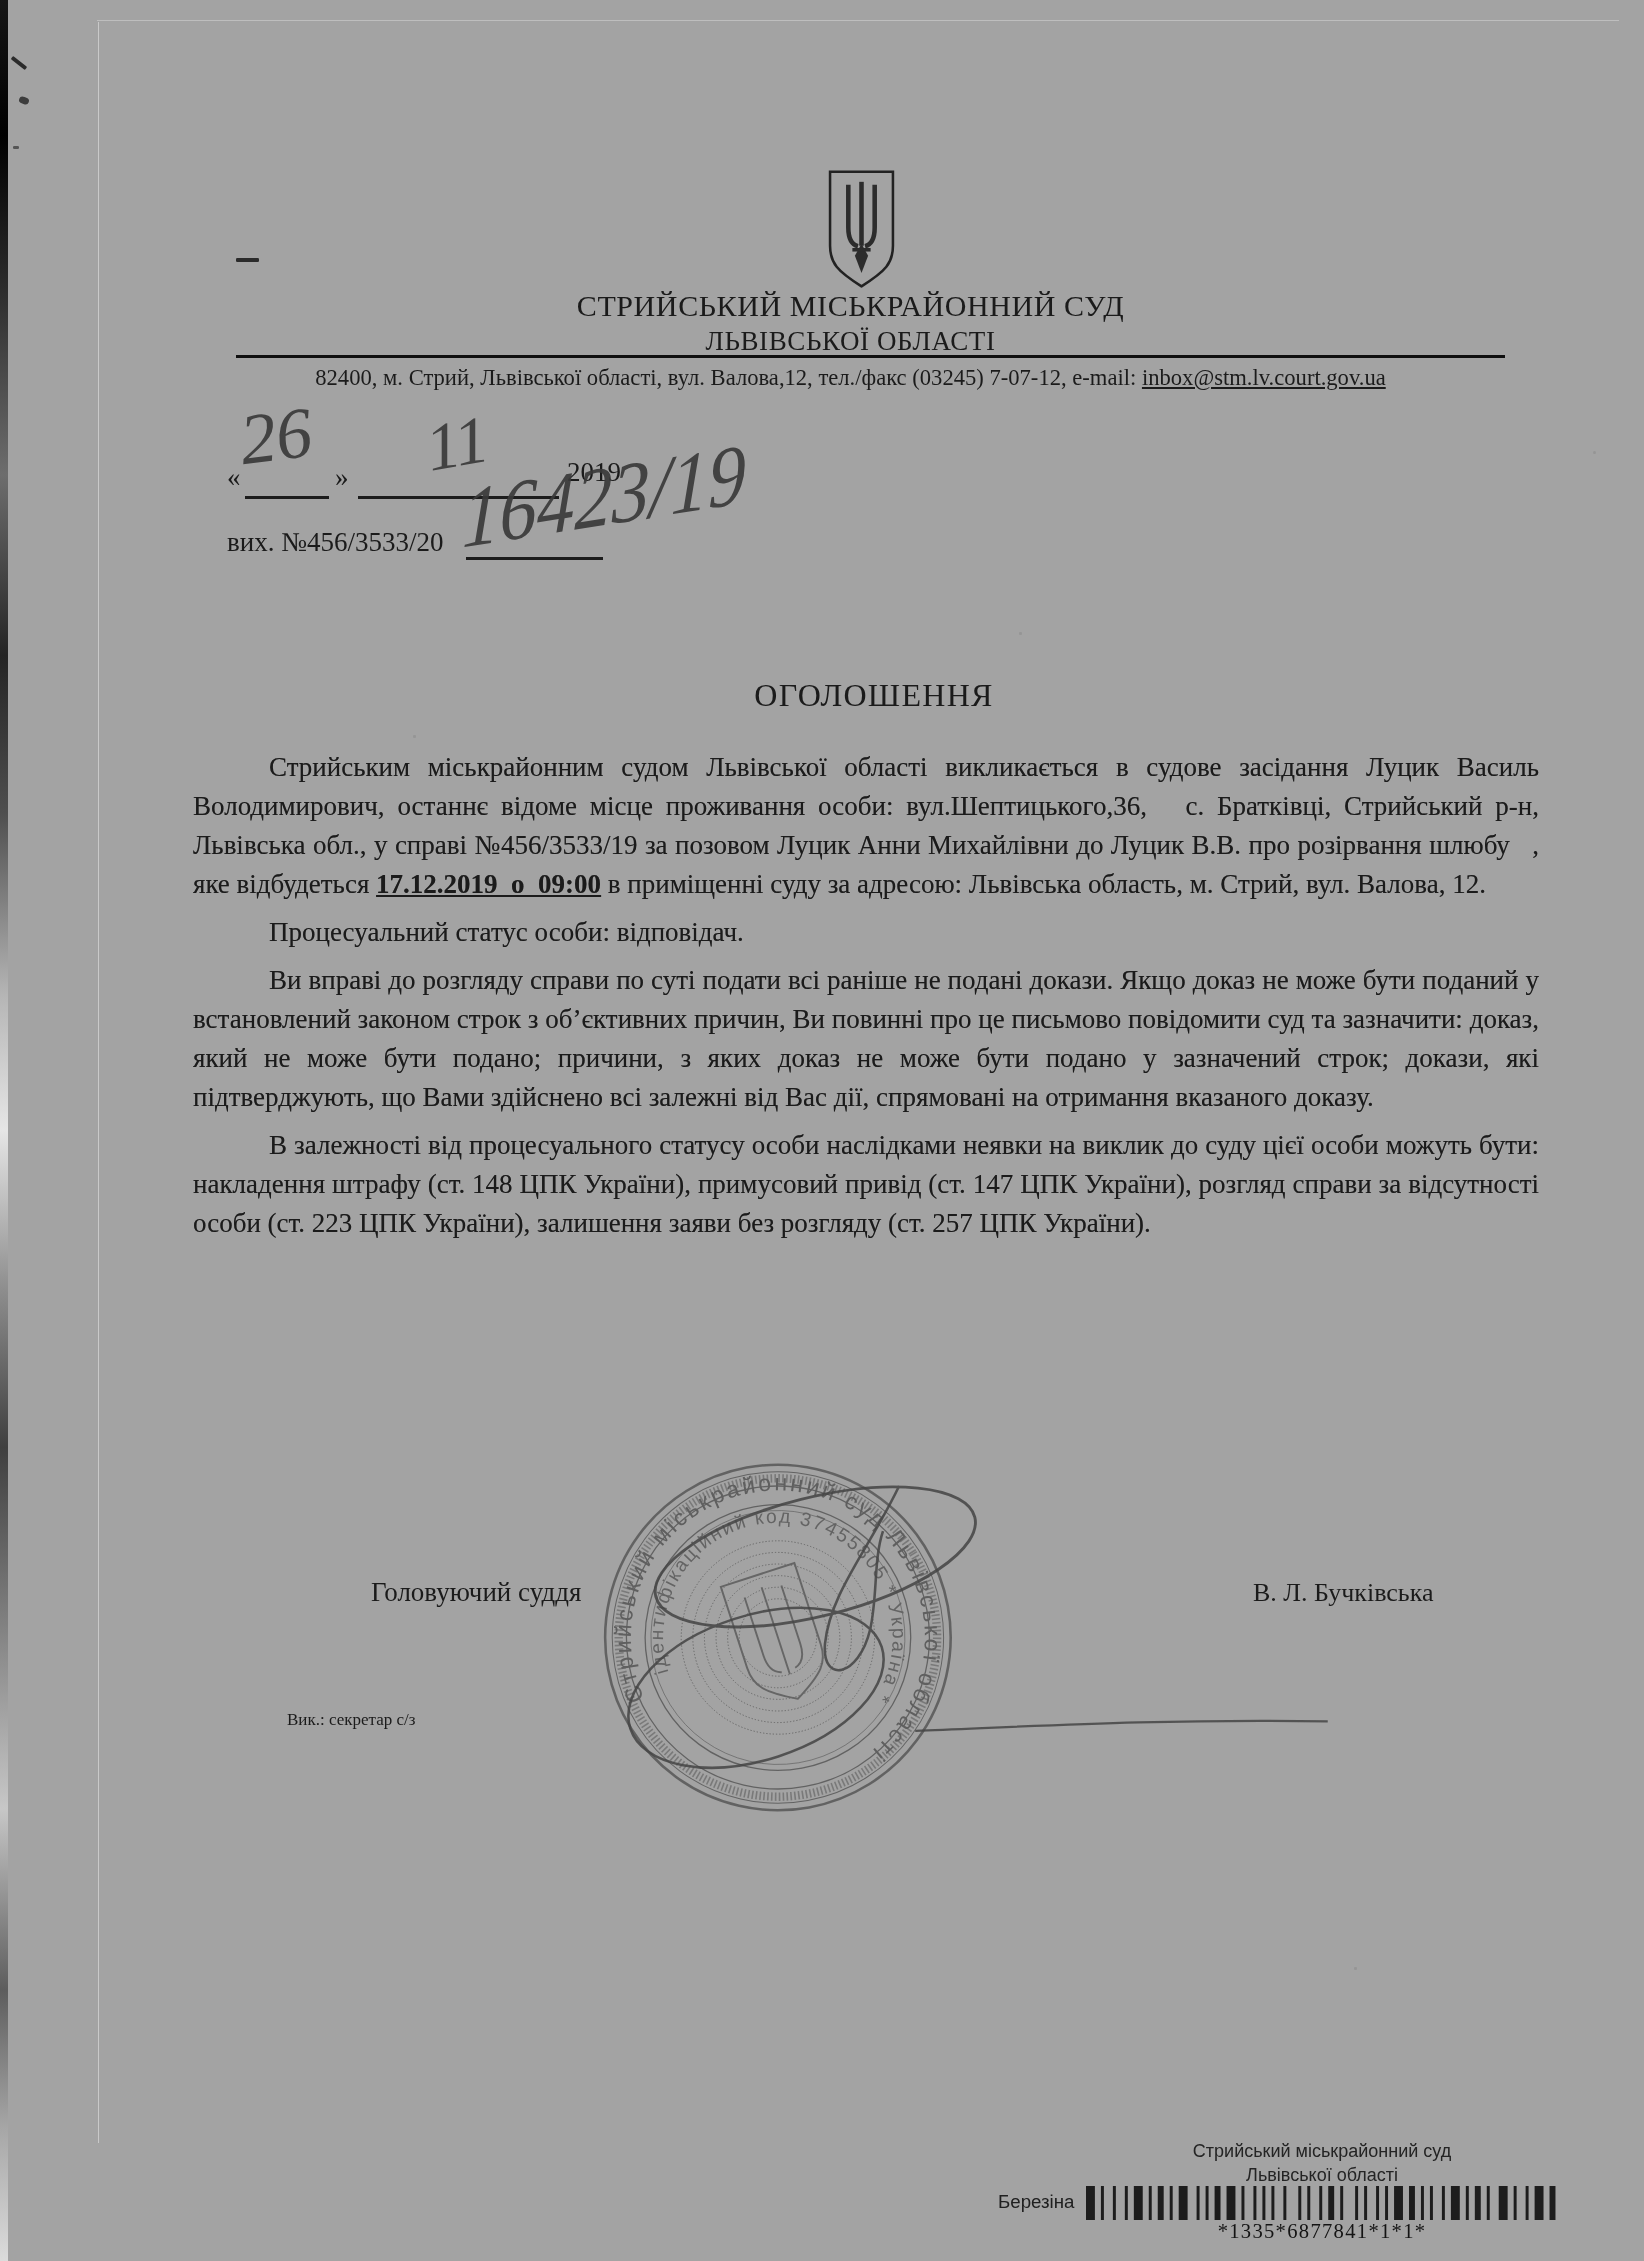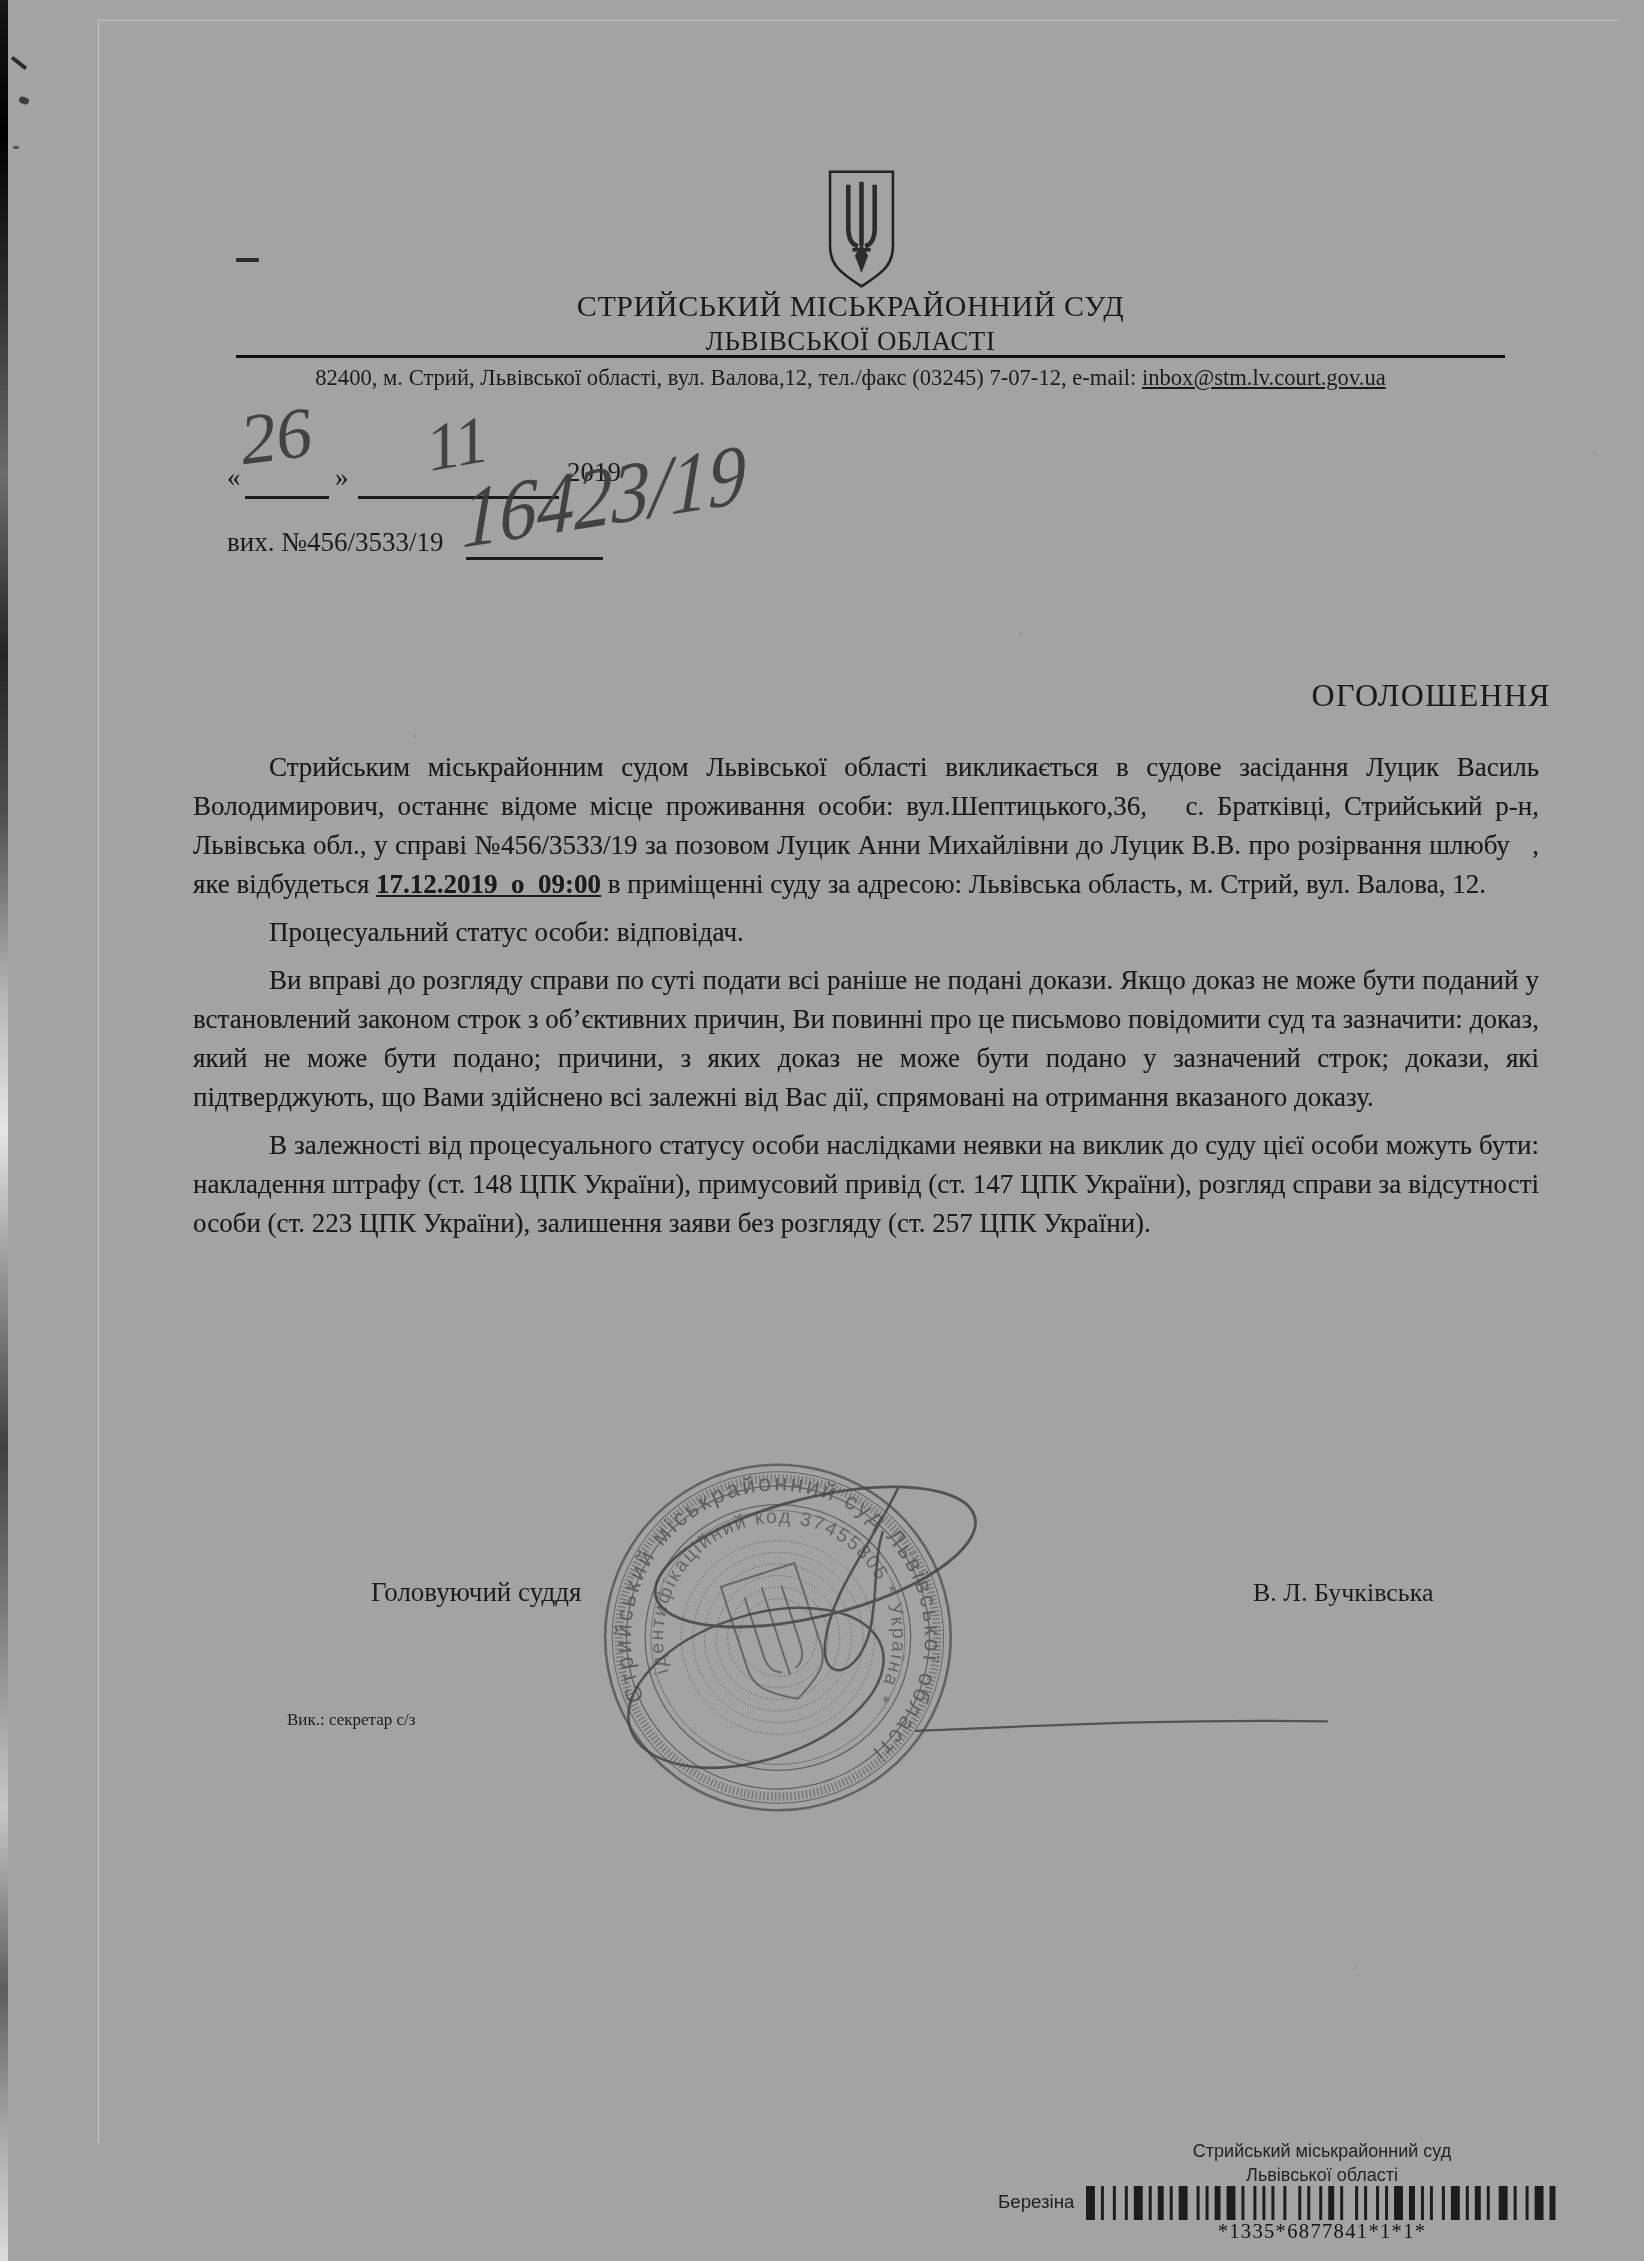--- a/index.html
+++ b/index.html
@@ -14,21 +14,21 @@
   .mark{background:#2b2b2b;border-radius:1.3px;}
   .speck{background:#8a8a8a;border-radius:50%;opacity:.55;}
   .hdr{left:193px;width:1315px;text-align:center;letter-spacing:0.6px;}
   .title1{top:289px;font-size:30px;}
   .title2{top:326px;font-size:27px;}
   .rule{left:236px;top:355px;width:1269px;height:2.6px;background:#0f0f0f;}
   .addr{top:365px;font-size:22.6px;letter-spacing:0;}
   .addr .em{text-decoration:underline;}
   .hand{font-style:italic;color:#3a3a3a;opacity:.92;}
   .uline{background:#1c1c1c;height:2.6px;}
-  .doc-title{left:197px;width:1354px;top:677px;text-align:right;font-size:32px;letter-spacing:1.3px;}
+  .doc-title{left:197px;width:1354px;top:677px;text-align:center;font-size:32px;letter-spacing:1.3px;}
   .body-text{left:184px;top:739px;width:1364px;font-size:27px;line-height:39px;
              text-align:justify;text-shadow:0 0 0.6px rgba(25,25,25,.45);}
   .body-text p{margin:9px;text-indent:76px;}
   .bold-u{font-weight:bold;text-decoration:underline;}
   .sig-label{left:371px;top:1577px;font-size:27px;}
   .sig-name{left:1253px;top:1578px;font-size:26px;}
   .clerk{left:287px;top:1710px;font-size:17px;}
   .footer-lines{left:1063px;top:2139px;width:518px;text-align:center;
     font-family:"Liberation Sans", sans-serif;font-size:18px;line-height:24px;color:#242424;}
   .operator{left:998px;top:2191px;font-family:"Liberation Sans", sans-serif;font-size:18.7px;color:#202020;}
@@ -73,21 +73,21 @@
     <span>82400, м. Стрий, Львівської області, вул. Валова,12, тел./факс (03245) 7-07-12, e-mail: </span><span class="em">inbox@stm.lv.court.gov.ua</span>
   </div>
 
   <div class="abs" style="left:227px;top:462px;font-size:27px;">«</div>
   <div class="abs hand" style="left:240px;top:395px;font-size:72px;transform:rotate(-7deg);">26</div>
   <div class="abs uline" style="left:245px;top:496px;width:84px;"></div>
   <div class="abs" style="left:335px;top:462px;font-size:27px;">»</div>
   <div class="abs hand" style="left:426px;top:405px;font-size:67px;transform:rotate(-10deg);">11</div>
   <div class="abs uline" style="left:358px;top:496px;width:201px;"></div>
   <div class="abs" style="left:567px;top:457px;font-size:27px;">2019</div>
-  <div class="abs" style="left:227px;top:527px;font-size:27px;">вих. №456/3533/19</div>
+  <div class="abs" style="left:227px;top:527px;font-size:27px;">вих. №456/3533/20</div>
   <div class="abs hand" style="left:463px;top:469px;font-size:76px;transform:rotate(-9deg) skewX(-10deg) scaleY(1.12);transform-origin:left top;">16423/19</div>
   <div class="abs uline" style="left:466px;top:557px;width:137px;"></div>
 
   <div class="abs doc-title">ОГОЛОШЕННЯ</div>
 
   <div class="abs body-text">
     <p><span>Стрийським міськрайонним судом Львівської області викликається в судове засідання Луцик Василь Володимирович, останнє відоме місце проживання особи: вул.Шептицького,36,&nbsp;&nbsp; с. Братківці, Стрийський р-н, Львівська обл., у справі №456/3533/19 за позовом Луцик Анни Михайлівни до Луцик В.В. про розірвання шлюбу &nbsp;&nbsp;, яке відбудеться </span><span class="bold-u">17.12.2019&nbsp; о &nbsp;09:00</span><span> в приміщенні суду за адресою: Львівська область, м. Стрий, вул. Валова, 12.</span></p>
     <p>Процесуальний статус особи: відповідач.</p>
     <p>Ви вправі до розгляду справи по суті подати всі раніше не подані докази. Якщо доказ не може бути поданий у встановлений законом строк з об’єктивних причин, Ви повинні про це письмово повідомити суд та зазначити: доказ, який не може бути подано; причини, з яких доказ не може бути подано у зазначений строк; докази, які підтверджують, що Вами здійснено всі залежні від Вас дії, спрямовані на отримання вказаного доказу.</p>
     <p>В залежності від процесуального статусу особи наслідками неявки на виклик до суду цієї особи можуть бути: накладення штрафу (ст. 148 ЦПК України), примусовий привід (ст. 147 ЦПК України), розгляд справи за відсутності особи (ст. 223 ЦПК України), залишення заяви без розгляду (ст. 257 ЦПК України).</p>

